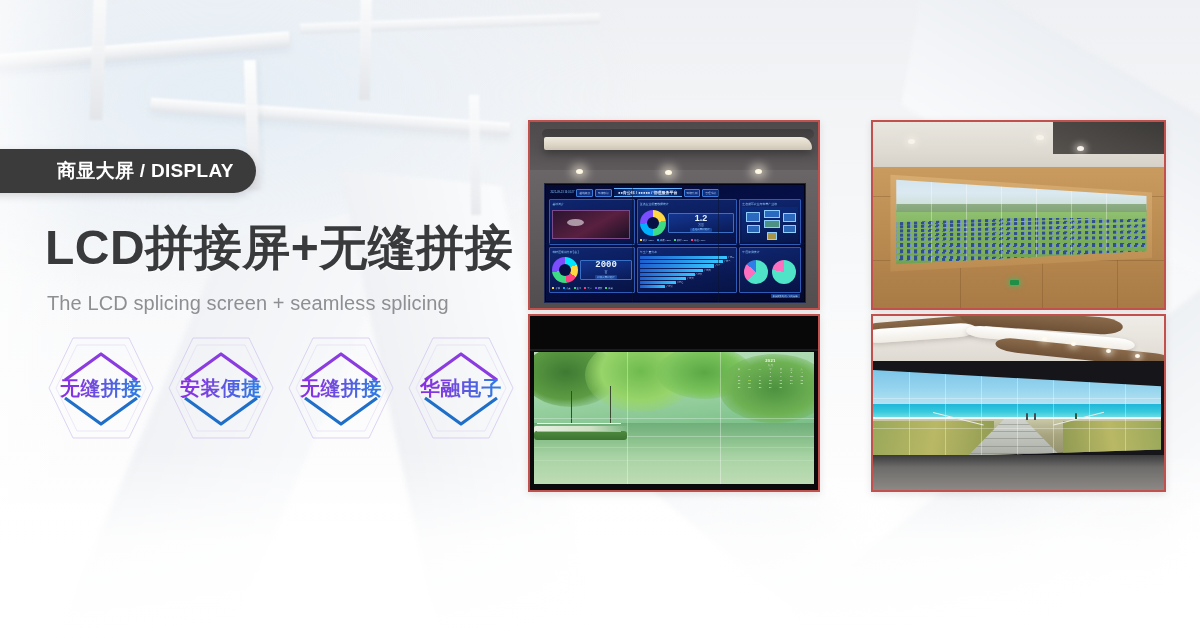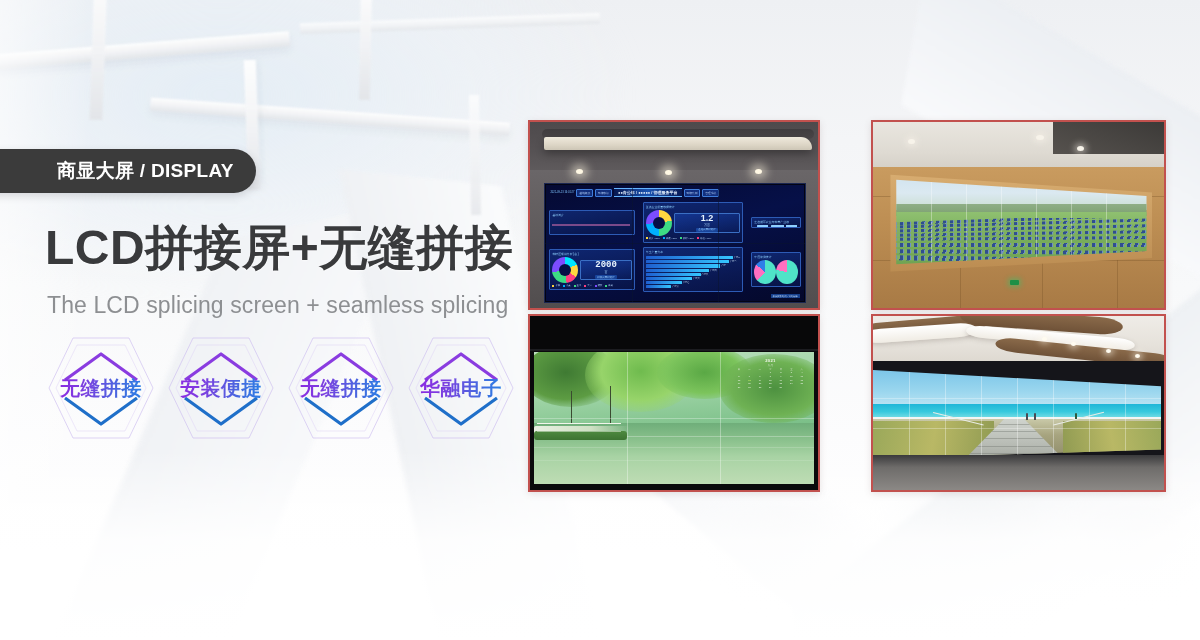--- a/index.html
+++ b/index.html
@@ -72,21 +72,21 @@
   .badge-dark span{color:#fff;font-size:19px;font-weight:bold;letter-spacing:.3px;white-space:nowrap;}
   .badge-pill{position:relative;z-index:3;display:flex;align-items:center;justify-content:center;
     height:46px;min-width:142px;border-radius:23px;
     background:linear-gradient(100deg,#7b36e0 0%,#6a45e6 32%,#3f74e8 72%,#2f86ea 100%);
     box-shadow:0 4px 11px rgba(88,70,210,.34);}
   .badge-pill span{color:#fff;font-size:23px;font-weight:bold;letter-spacing:1.5px;}
 
   .title{position:absolute;left:0;top:222px;font-size:48px;line-height:1.08;
     font-weight:bold;color:#393a3c;letter-spacing:.5px;white-space:nowrap;
     text-shadow:0 1px 2px rgba(255,255,255,.65);}
-  .subtitle{position:absolute;left:2px;top:292px;font-size:23px;color:#8d8f92;
+  .subtitle{position:absolute;left:2px;top:292px;font-size:20px;color:#8d8f92;
     letter-spacing:.1px;white-space:nowrap;}
 
   
   .hexrow{position:absolute;left:0;top:332px;display:flex;gap:8px;}
   .hex{position:relative;width:112px;height:112px;display:flex;align-items:center;justify-content:center;}
   .hex svg{position:absolute;inset:0;width:112px;height:112px;}
   .hex-label{position:relative;z-index:2;font-size:20px;font-weight:bold;white-space:nowrap;
     background:linear-gradient(95deg,#8a2be2 0%,#7b3fe0 30%,#3f6fe0 78%,#2a7fe6 100%);
     -webkit-background-clip:text;background-clip:text;color:transparent;
     -webkit-text-fill-color:transparent;letter-spacing:.5px;}
@@ -116,21 +116,21 @@
   .dash{position:absolute;inset:1px;background:linear-gradient(165deg,#050a33 0%,#061048 45%,#04082b 100%);
     display:flex;flex-direction:column;padding:2px;box-sizing:border-box;}
   .dash-top{height:11px;display:flex;align-items:center;gap:2px;padding:0 2px;}
   .d-time{font-size:2.6px;color:#7fc4ff;white-space:nowrap;}
   .d-tab{font-size:2.7px;color:#bcd9ff;background:rgba(30,80,190,.5);
     border:.4px solid #3f7ddb;border-radius:1px;padding:1px 2px;white-space:nowrap;}
   .d-title{flex:0 0 auto;font-size:4px;font-weight:bold;color:#eaf4ff;padding:1px 4px;white-space:nowrap;
     background:linear-gradient(90deg,rgba(20,90,210,.15),rgba(40,130,255,.6),rgba(20,90,210,.15));
     border-top:.4px solid #64b4ff;border-bottom:.4px solid #64b4ff;}
   .dash-body{flex:1;display:flex;flex-direction:column;gap:2px;padding:1px;}
-  .dash-row{flex:1;display:flex;gap:8px;align-items:center;}
+  .dash-row{flex:1;display:flex;gap:2px;}
   .card{background:linear-gradient(170deg,rgba(16,42,120,.85),rgba(8,20,72,.9));
     border:.5px solid #2d5bb5;border-radius:1px;position:relative;overflow:hidden;
     display:flex;flex-direction:column;padding:2px;box-sizing:border-box;}
   .card-h{font-size:2.9px;color:#8fd0ff;margin-bottom:1px;white-space:nowrap;overflow:hidden;}
   .card-b{flex:1;display:flex;gap:2px;align-items:center;}
   .c-a{flex:0 0 34%;font-family:Liberation Mono, monospace;}.c-b{flex:0 0 40%;}.c-c{flex:1;}
   .thumb{width:100%;height:78%;background:linear-gradient(150deg,#2a1530,#5a2040 55%,#1b1026);
     border:.4px solid #7a4a8a;position:relative;}
   .thumb:after{content:"";position:absolute;left:18%;top:30%;width:22%;height:26%;border-radius:50%;
     background:rgba(255,255,255,.55);}

